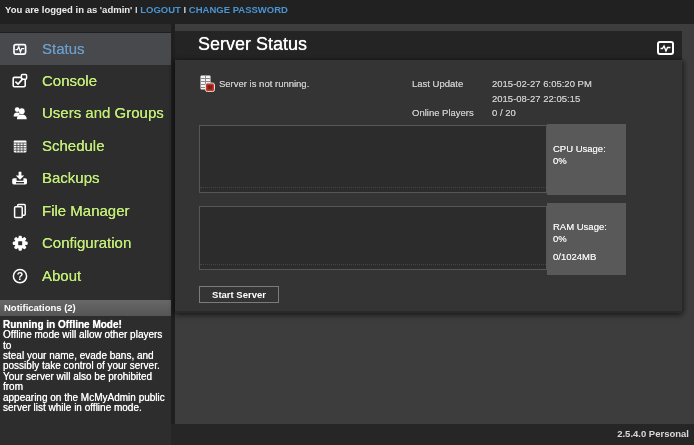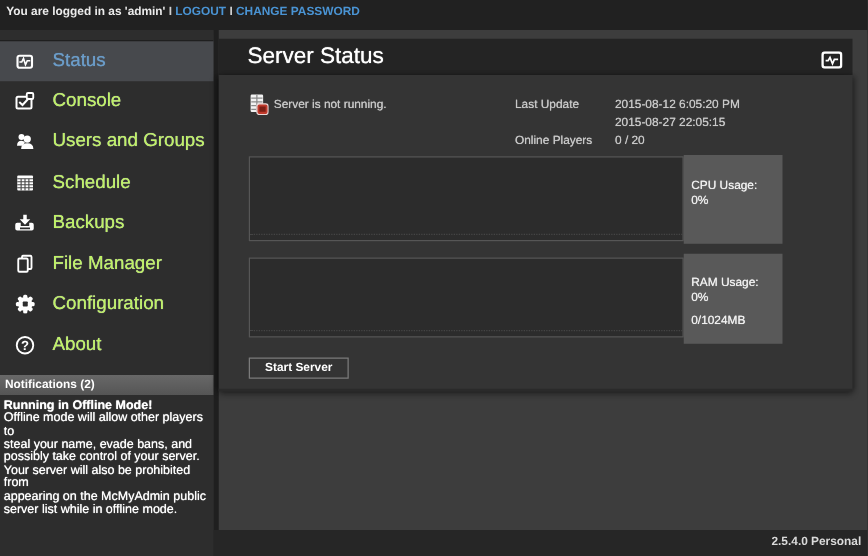--- a/index.html
+++ b/index.html
@@ -169,21 +169,21 @@
     <line x1="5.5" y1="1" x2="5.5" y2="14"></line>
   </g>
   <rect x="5.5" y="8" width="9" height="8.6" rx="2" fill="#c0392b" stroke="#e8d8d8" stroke-width="1"></rect>
   <rect x="7.5" y="10.2" width="5" height="4.2" fill="#7c1f15"></rect>
 </svg>
 <div id="notrun" class="abs small">Server is not running.</div>
 
 <div class="abs small ilabel" style="top:78px;">Last Update</div>
 <div class="abs small ilabel" style="top:89px;margin-top:38px;">Server Time</div>
 <div class="abs small ilabel" style="top:106.5px;text-align:right;">Online Players</div>
-<div class="abs small ivalue" style="top:78px;">2015-08-12 6:05:20 PM</div>
+<div class="abs small ivalue" style="top:78px;">2015-02-27 6:05:20 PM</div>
 <div class="abs small ivalue" style="top:92.5px;">2015-08-27 22:05:15</div>
 <div class="abs small ivalue" style="top:106.5px;">0 / 20</div>
 
 <div id="cpuplot" class="abs plot"></div>
 <div id="cpubox" class="abs gbox">CPU Usage:<br>0%</div>
 <div id="ramplot" class="abs plot"></div>
 <div id="rambox" class="abs gbox">RAM Usage:<br>0%<br><span style="display:block; height:7px;"></span>0/1024MB</div>
 
 <div id="startbtn" class="abs">Start Server</div>
 

